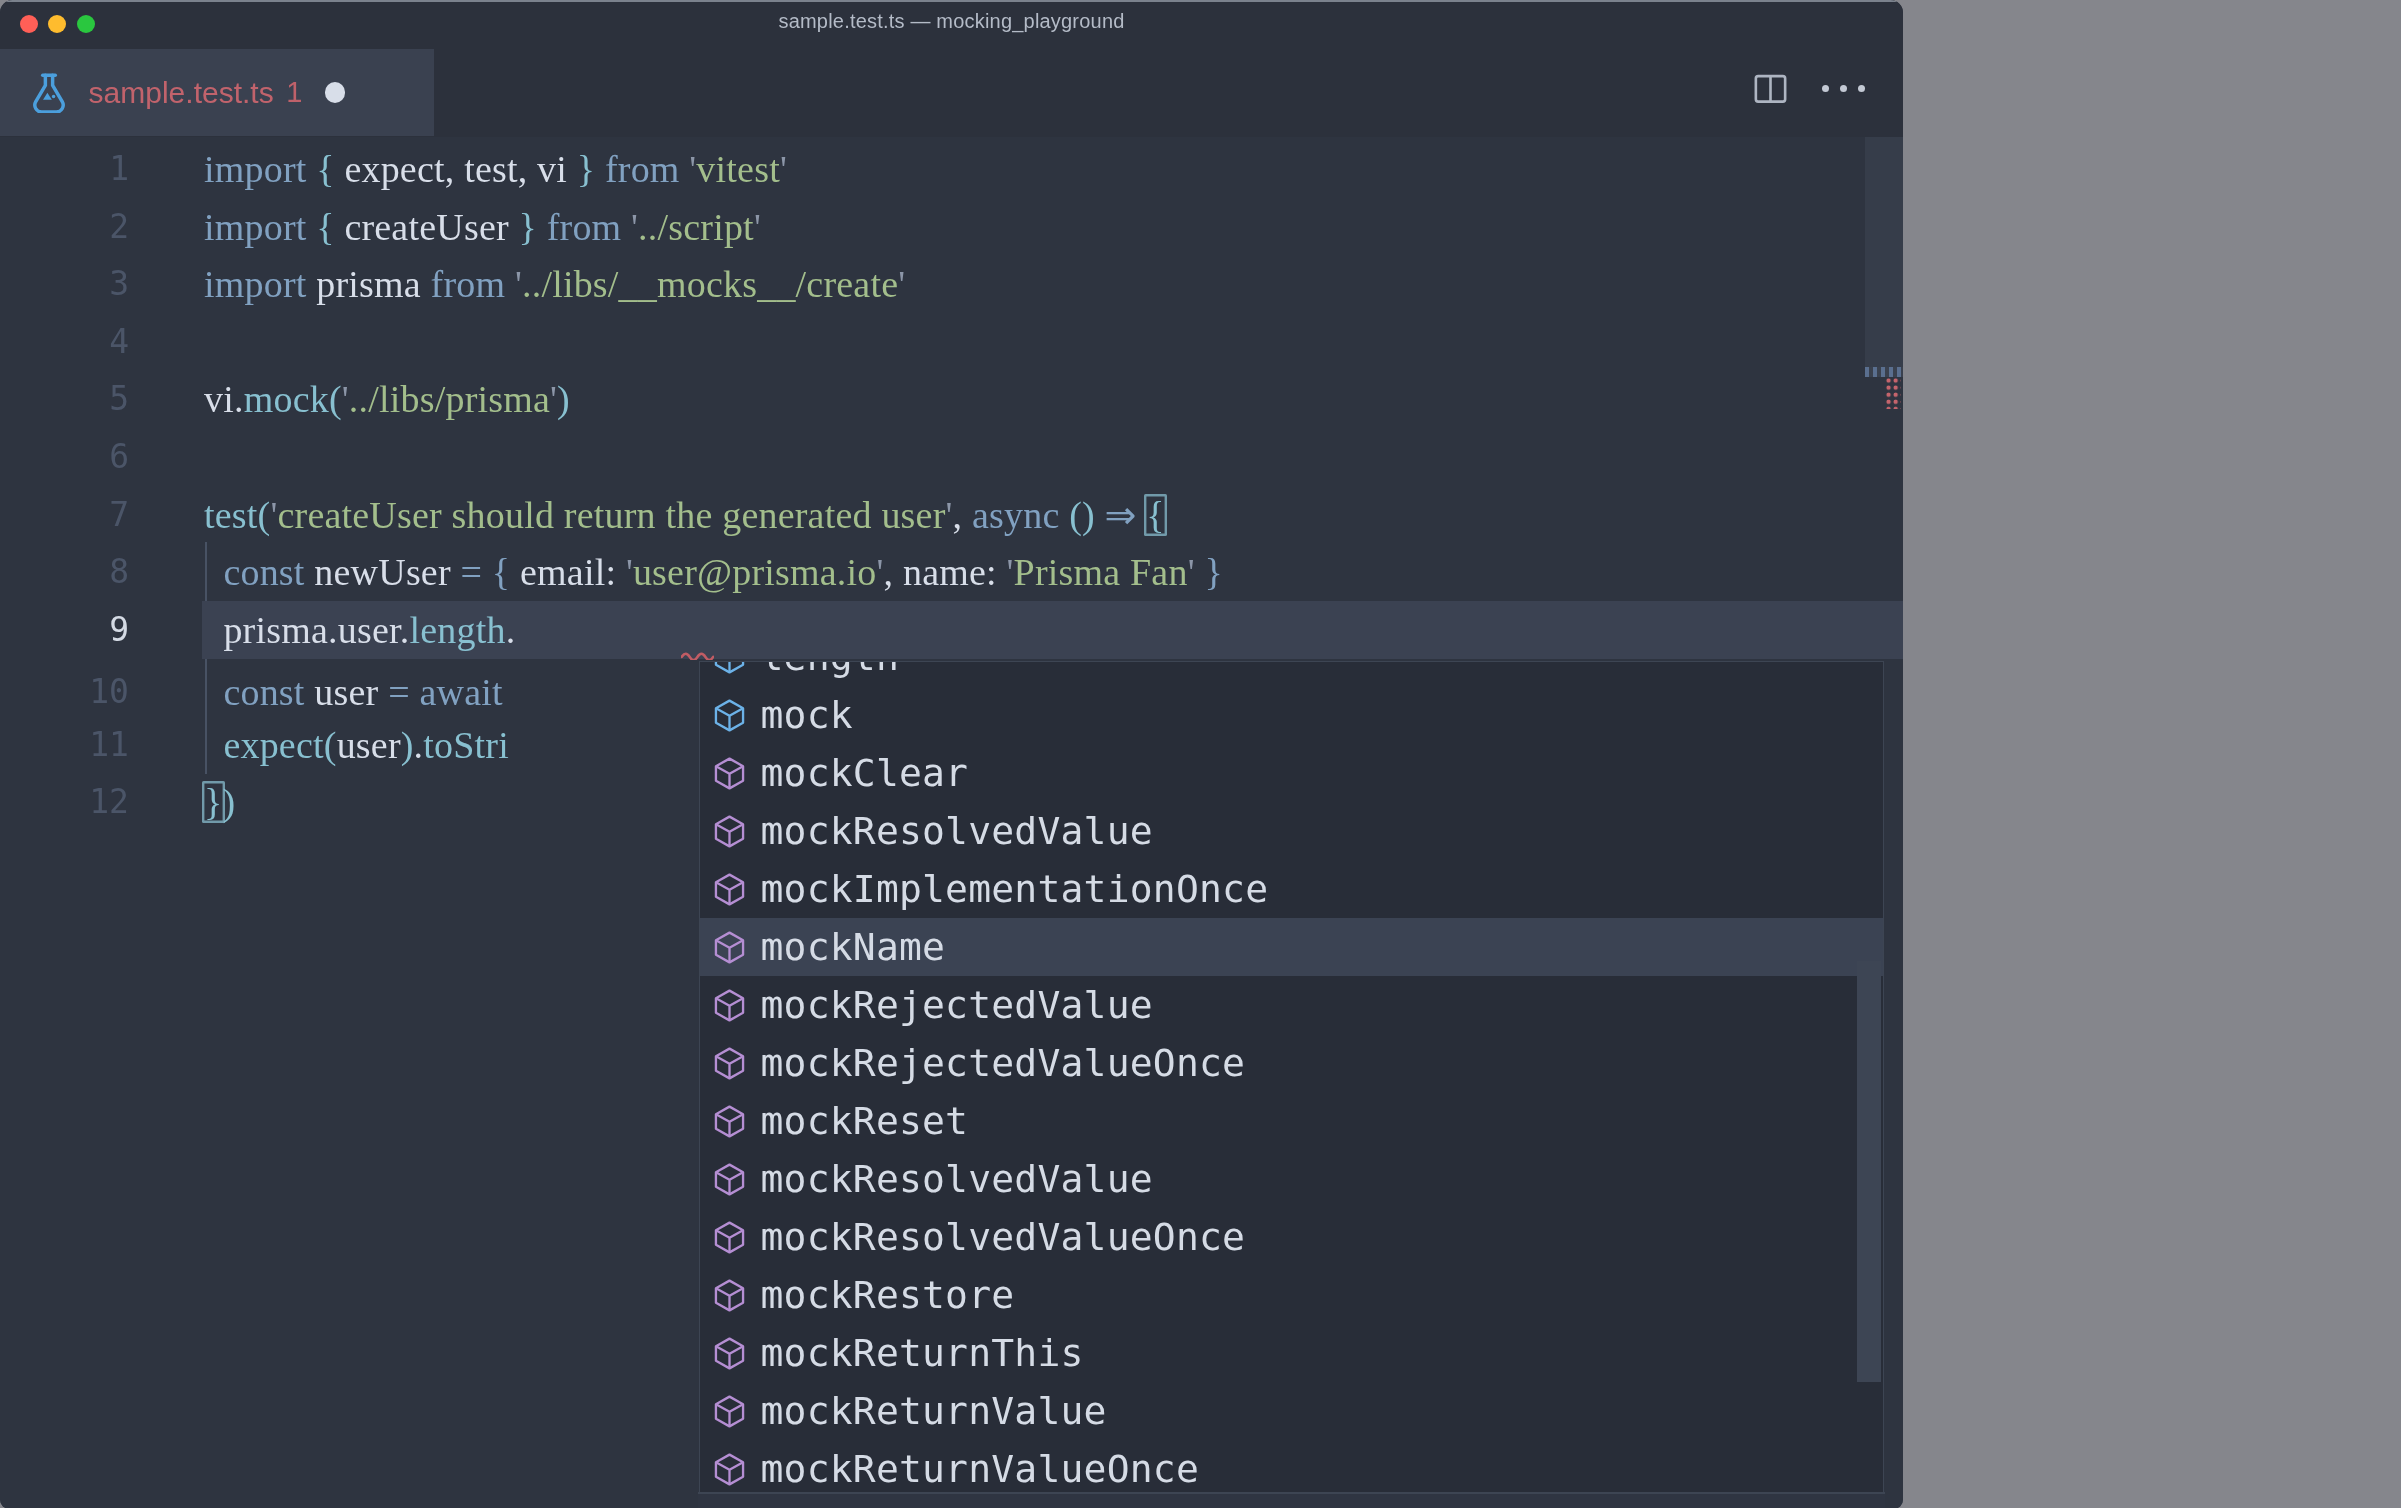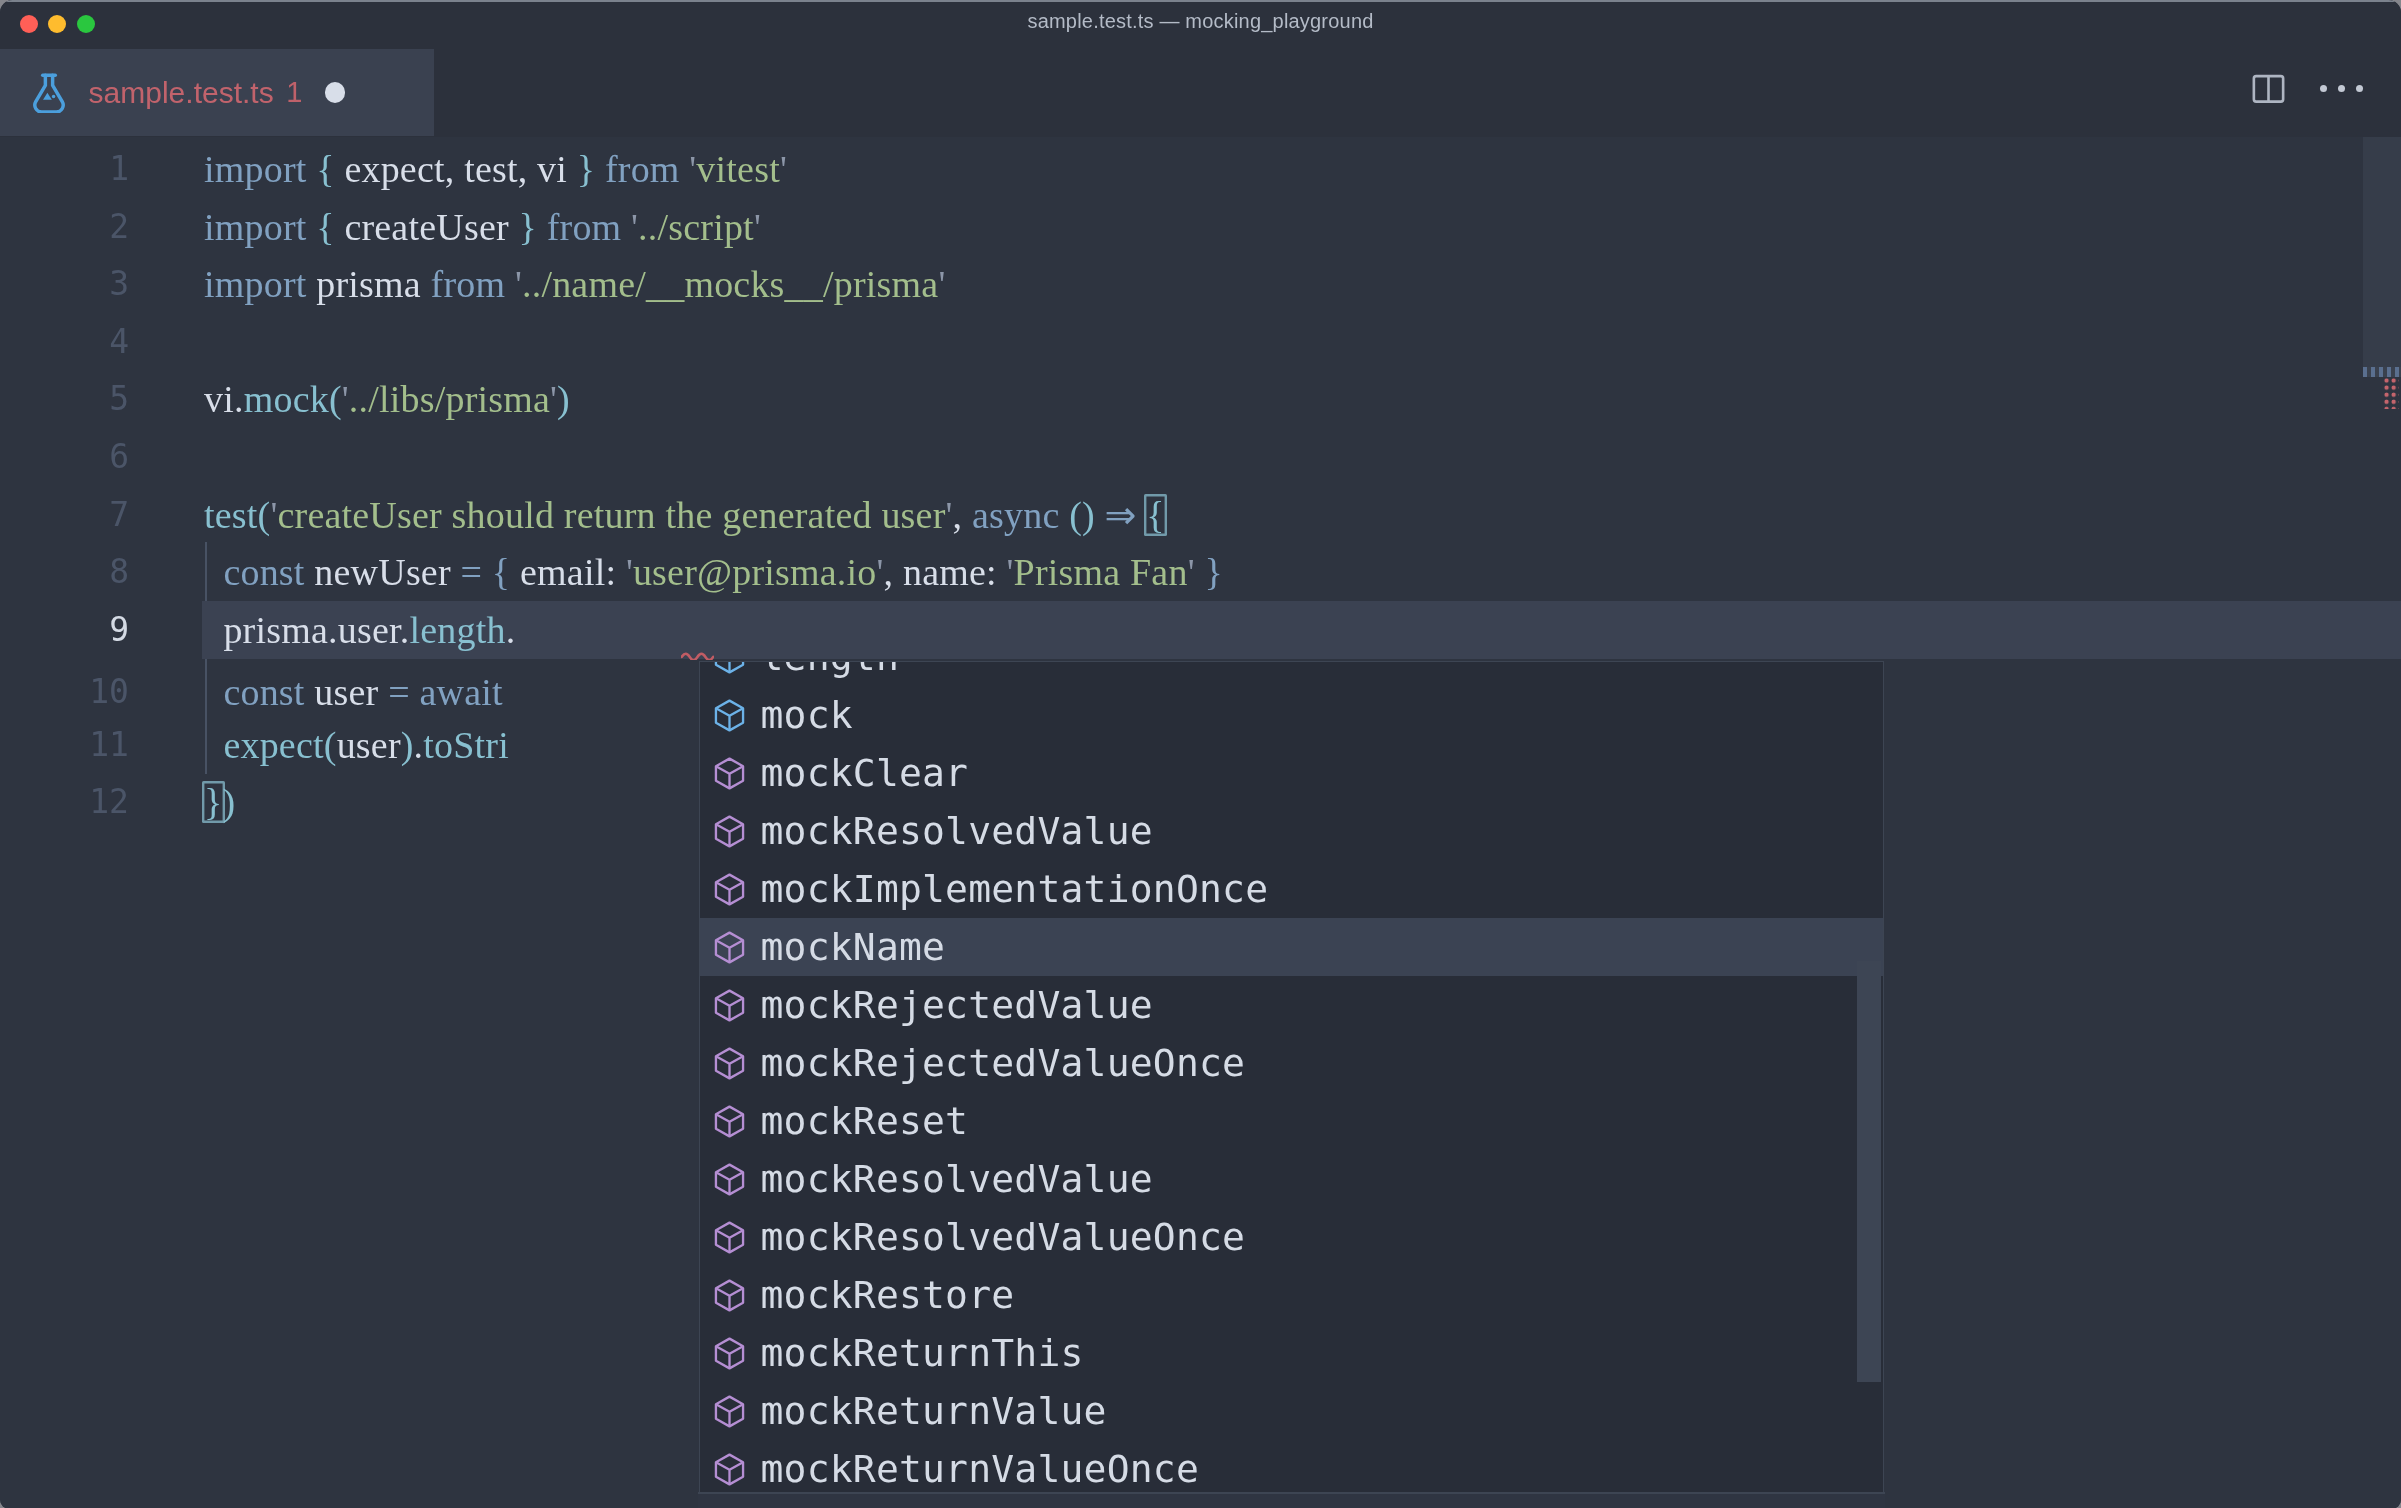--- a/index.html
+++ b/index.html
@@ -1,17 +1,17 @@
 <!DOCTYPE html>
 <html style="font-size:12.7px"><head>
 <meta charset="utf-8">
 <style>
   html,body{margin:0;padding:0;background:#85868c;width:2401px;height:1509px;overflow:hidden;}
   *{box-sizing:border-box;}
-  .window{position:absolute;inset:0;width:2401px;height:1509px;background:#2e3440;
+  .window{position:absolute;inset:0;width:1903px;height:1509px;background:#2e3440;
     border-radius:12.7px 12.7px 9.5px 9.5px;overflow:hidden;font-family:"Liberation Sans",sans-serif;}
   .top-line{position:absolute;top:0;left:0;right:0;height:2.4px;background:#8a909b;opacity:.85;
     border-radius:12.7px 12.7px 0 0;z-index:50;}
   
   .chrome{position:absolute;top:0;left:0;right:0;height:137px;background:#2c313c;}
   .traffic{position:absolute;top:15px;left:20px;display:flex;gap:10.3px;}
   .traffic span{width:18px;height:18px;border-radius:50%;display:block;}
   .win-title{position:absolute;top:9.5px;left:0;right:0;text-align:center;font-size:20px;
     color:#b4bbc7;letter-spacing:0.2px;}
   .tab{position:absolute;top:49px;left:0;width:434px;height:87px;background:#3a4150;
@@ -94,21 +94,21 @@
         </span>
     </div>
   </div>
 
   <div class="editor">
     <div class="indent-guide"></div>
     <div class="line-highlight"></div>
     <div id="lines">
         <div class="cline" style="top: 3.2px;"><span class="ln">1</span><span class="codetxt"><span class="tk-kw">import</span><span class="tk-id"> </span><span class="tk-fn">{</span><span class="tk-id"> expect, test, vi </span><span class="tk-fn">}</span><span class="tk-id"> </span><span class="tk-kw">from</span><span class="tk-id"> </span><span class="tk-q">'</span><span class="tk-str">vitest</span><span class="tk-q">'</span></span></div>
         <div class="cline" style="top: 61px;"><span class="ln">2</span><span class="codetxt"><span class="tk-kw">import</span><span class="tk-id"> </span><span class="tk-fn">{</span><span class="tk-id"> createUser </span><span class="tk-fn">}</span><span class="tk-id"> </span><span class="tk-kw">from</span><span class="tk-id"> </span><span class="tk-q">'</span><span class="tk-str">../script</span><span class="tk-q">'</span></span></div>
-        <div class="cline" style="top: 118px;"><span class="ln">3</span><span class="codetxt"><span class="tk-kw">import</span><span class="tk-id"> prisma </span><span class="tk-kw">from</span><span class="tk-id"> </span><span class="tk-q">'</span><span class="tk-str">../name/__mocks__/prisma</span><span class="tk-q">'</span></span></div>
+        <div class="cline" style="top: 118px;"><span class="ln">3</span><span class="codetxt"><span class="tk-kw">import</span><span class="tk-id"> prisma </span><span class="tk-kw">from</span><span class="tk-id"> </span><span class="tk-q">'</span><span class="tk-str">../libs/__mocks__/create</span><span class="tk-q">'</span></span></div>
         <div class="cline" style="top: 176px;"><span class="ln">4</span><span class="codetxt"></span></div>
         <div class="cline" style="top: 233px;"><span class="ln">5</span><span class="codetxt"><span class="tk-id">vi.</span><span class="tk-fn">mock</span><span class="tk-fn">(</span><span class="tk-q">'</span><span class="tk-str">../libs/prisma</span><span class="tk-q">'</span><span class="tk-fn">)</span></span></div>
         <div class="cline" style="top: 291px;"><span class="ln">6</span><span class="codetxt"></span></div>
         <div class="cline" style="top: 349px;"><span class="ln">7</span><span class="codetxt"><span class="tk-fn">test</span><span class="tk-fn">(</span><span class="tk-q">'</span><span class="tk-str">createUser should return the generated user</span><span class="tk-q">'</span><span class="tk-id">, </span><span class="tk-kw">async</span><span class="tk-id"> </span><span class="tk-fn">()</span><span class="tk-id"> </span><span class="tk-kw">⇒</span><span class="tk-id"> </span><span class="tk-fn box">{</span></span></div>
         <div class="cline" style="top: 406px;"><span class="ln">8</span><span class="codetxt"><span class="tk-id">  </span><span class="tk-kw">const</span><span class="tk-id"> newUser </span><span class="tk-kw">=</span><span class="tk-id"> </span><span class="tk-kw">{</span><span class="tk-id"> email: </span><span class="tk-q">'</span><span class="tk-str">user@prisma.io</span><span class="tk-q">'</span><span class="tk-id">, name: </span><span class="tk-q">'</span><span class="tk-str">Prisma Fan</span><span class="tk-q">'</span><span class="tk-id"> </span><span class="tk-kw">}</span></span></div>
         <div class="cline" style="top: 464px;"><span class="ln cur">9</span><span class="codetxt"><span class="tk-id">  </span><span class="tk-id">prisma.user.</span><span class="tk-fn">length</span><span class="tk-id">.</span></span></div>
         <div class="cline" style="top: 503px; margin-top: 23px;"><span class="ln">10</span><span class="codetxt"><span class="tk-id">  </span><span class="tk-kw">const</span><span class="tk-id"> user </span><span class="tk-kw">=</span><span class="tk-id"> </span><span class="tk-kw">await</span></span></div>
         <div class="cline" style="top: 579px;"><span class="ln">11</span><span class="codetxt"><span class="tk-id">  </span><span class="tk-fn">expect</span><span class="tk-fn">(</span><span class="tk-id">user</span><span class="tk-fn">)</span><span class="tk-id">.</span><span class="tk-fn">toStri</span></span></div>
         <div class="cline" style="top: 636px;"><span class="ln">12</span><span class="codetxt"><span class="tk-fn box">}</span><span class="tk-fn">)</span></span></div>
       </div>

